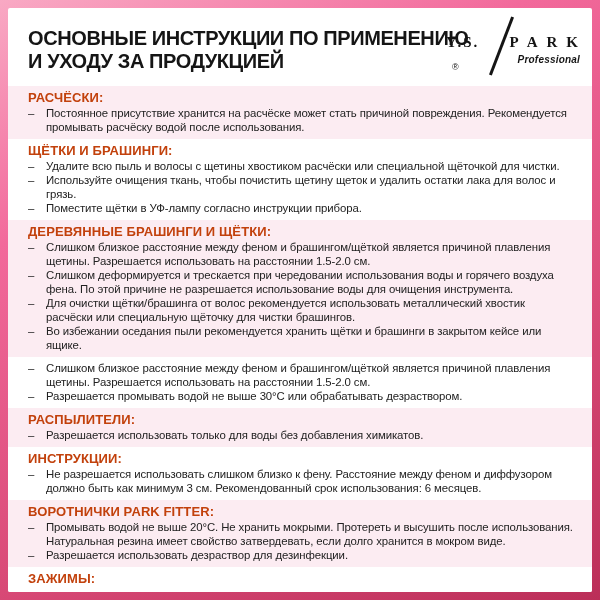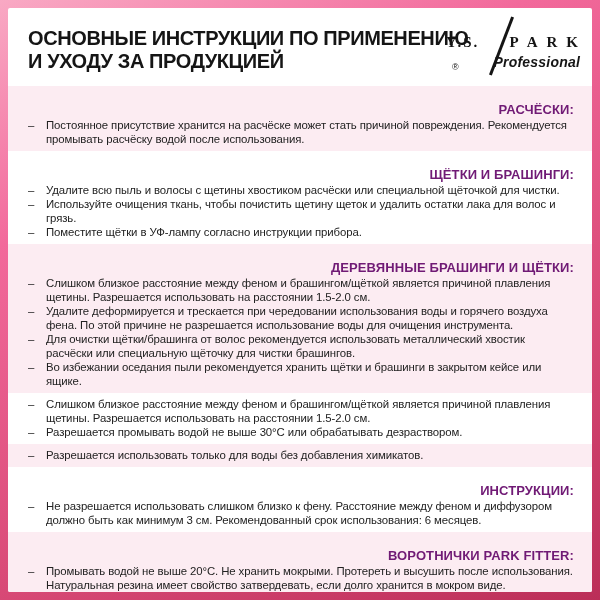--- a/index.html
+++ b/index.html
@@ -60,44 +60,43 @@
     font-size:15px;
     font-family:"Liberation Serif",serif;
   }
   .logo-ys{letter-spacing:2px;}
   .logo-park{letter-spacing:9px;margin-right:-7px;}
   .logo-sub{
     position:absolute;
     right:2px;top:36px;
     font-style:italic;
     font-weight:700;
-    font-size:14px;
+    font-size:10px;
     letter-spacing:0.2px;
   }
   .logo-reg{
     position:absolute;
     left:12px;top:44px;
     font-size:9px;
   }
   
   .sections{width:100%;}
   .sec{
     box-sizing:border-box;
     padding:4px 18px 5px 20px;
     background:#ffffff;
   }
   .sec.tinted{background:#fcecf2;}
   .sec h2{
-    margin:12px 0 1px 0;
+    margin:0 0 1px 0;
     font-size:13px;
     line-height:15px;
     font-weight:700;
     letter-spacing:0.1px;
-    color:#701a75;
-    text-align:right;
+    color:#c2410c;
   }
   .item{
     display:flex;
     font-size:11.4px;
     line-height:14px;
     letter-spacing:-0.1px;
     color:#222222;
   }
   .item .dash{
     flex:none;
@@ -154,21 +153,21 @@
           </div>
         </section>
         <section class="sec tinted">
           <h2>ДЕРЕВЯННЫЕ БРАШИНГИ И ЩЁТКИ:</h2>
           <div class="item">
             <span class="dash">–</span>
             <span class="itext">Слишком близкое расстояние между феном и брашингом/щёткой является причиной плавления щетины. Разрешается использовать на расстоянии 1.5-2.0 см.</span>
           </div>
           <div class="item">
             <span class="dash">–</span>
-            <span class="itext">Удалите деформируется и трескается при чередовании использования воды и горячего воздуха фена. По этой причине не разрешается использование воды для очищения инструмента.</span>
+            <span class="itext">Слишком деформируется и трескается при чередовании использования воды и горячего воздуха фена. По этой причине не разрешается использование воды для очищения инструмента.</span>
           </div>
           <div class="item">
             <span class="dash">–</span>
             <span class="itext">Для очистки щётки/брашинга от волос рекомендуется использовать металлический хвостик расчёски или специальную щёточку для чистки брашингов.</span>
           </div>
           <div class="item">
             <span class="dash">–</span>
             <span class="itext">Во избежании оседания пыли рекомендуется хранить щётки и брашинги в закрытом кейсе или ящике.</span>
           </div>
         </section>
@@ -176,20 +175,21 @@
           <div class="item">
             <span class="dash">–</span>
             <span class="itext">Слишком близкое расстояние между феном и брашингом/щёткой является причиной плавления щетины. Разрешается использовать на расстоянии 1.5-2.0 см.</span>
           </div>
           <div class="item">
             <span class="dash">–</span>
             <span class="itext">Разрешается промывать водой не выше 30°C или обрабатывать дезраствором.</span>
           </div>
         </section>
         <section class="sec tinted">
+          <h2>РАСПЫЛИТЕЛИ:</h2>
           <div class="item">
             <span class="dash">–</span>
             <span class="itext">Разрешается использовать только для воды без добавления химикатов.</span>
           </div>
         </section>
         <section class="sec">
           <h2>ИНСТРУКЦИИ:</h2>
           <div class="item">
             <span class="dash">–</span>
             <span class="itext">Не разрешается использовать слишком близко к фену. Расстояние между феном и диффузором должно быть как минимум 3 см. Рекомендованный срок использования: 6 месяцев.</span>

